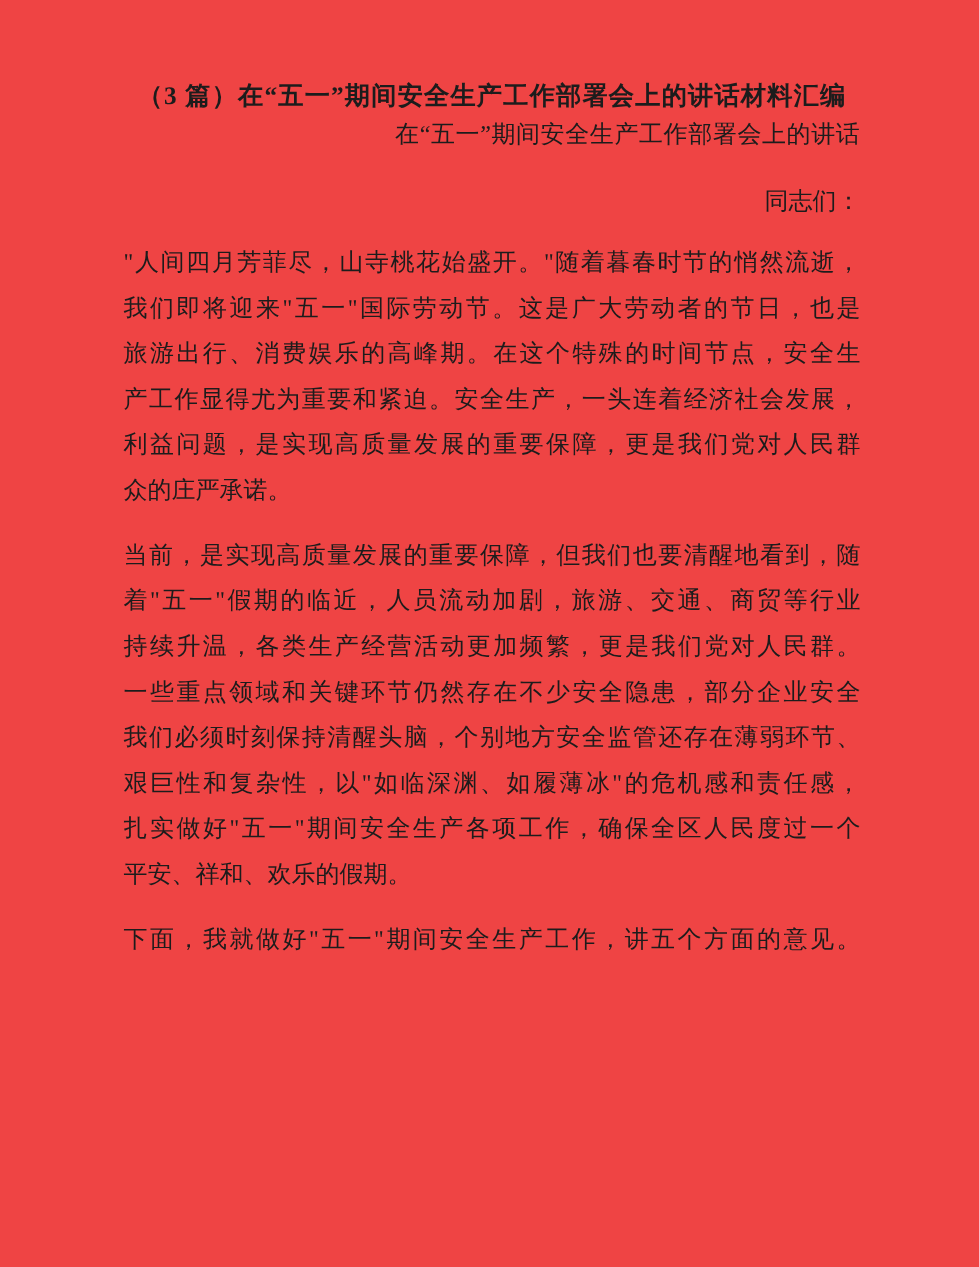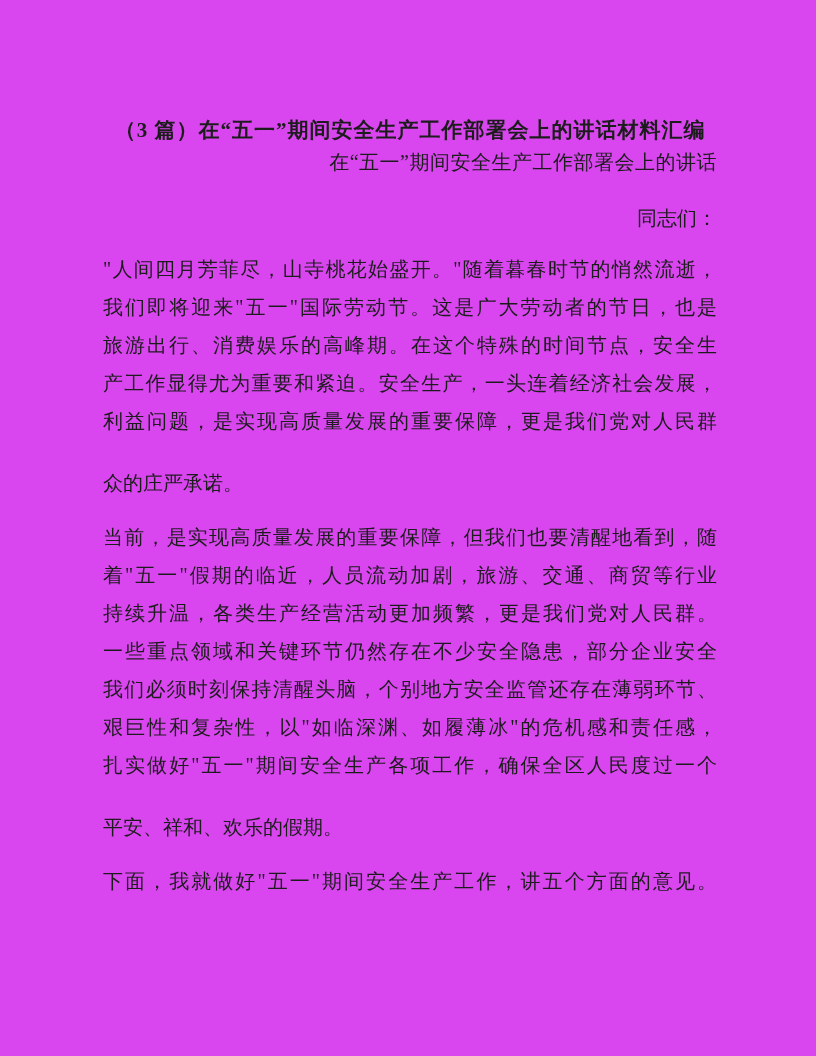--- a/index.html
+++ b/index.html
@@ -11,22 +11,22 @@
     width: 816px;
     height: 1056px;
     overflow: hidden;
     font-family: "Liberation Serif", "DejaVu Serif", serif;
     color: #1c1c1c;
   }
   .page {
     box-sizing: border-box;
     width: 816px;
     height: 1056px;
-    padding: 114px 99px 0 103px;
-    background: #d946ef;
+    padding: 64px 99px 0 103px;
+    background: #ef4444;
   }
   .doc-title {
     font-size: 21px;
     line-height: 32px;
     font-weight: bold;
     text-align: center;
     letter-spacing: 1px;
   }
   .doc-subtitle {
     font-size: 20px;
@@ -49,21 +49,20 @@
   .line {
     font-size: 20px;
     line-height: 38px;
     text-align: justify;
     text-align-last: justify;
     text-justify: inter-character;
     white-space: normal;
   }
   .line.last {
     text-align-last: left;
-    margin-top: 24px;
   }
 </style>
 </head>
 <body>
 
 <div class="page">
 
   <div class="doc-title">（3 篇）在“五一”期间安全生产工作部署会上的讲话材料汇编</div>
 
   <div class="doc-subtitle">在“五一”期间安全生产工作部署会上的讲话</div>

